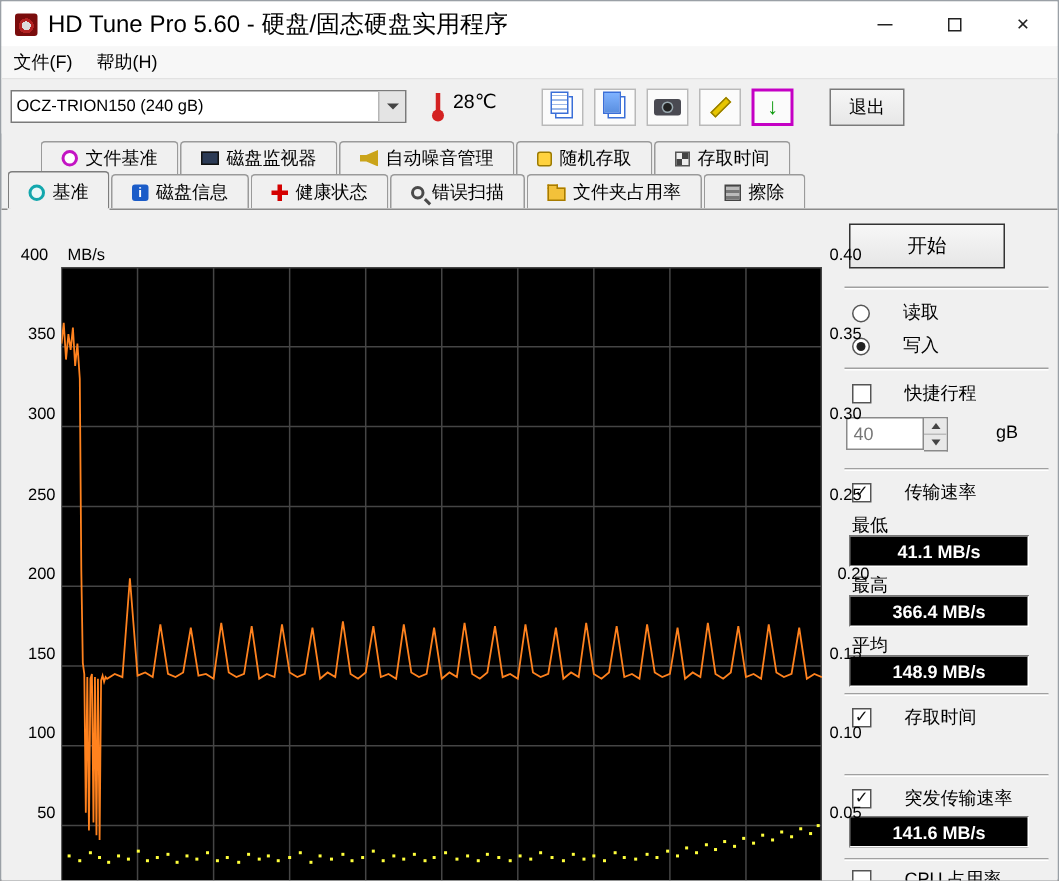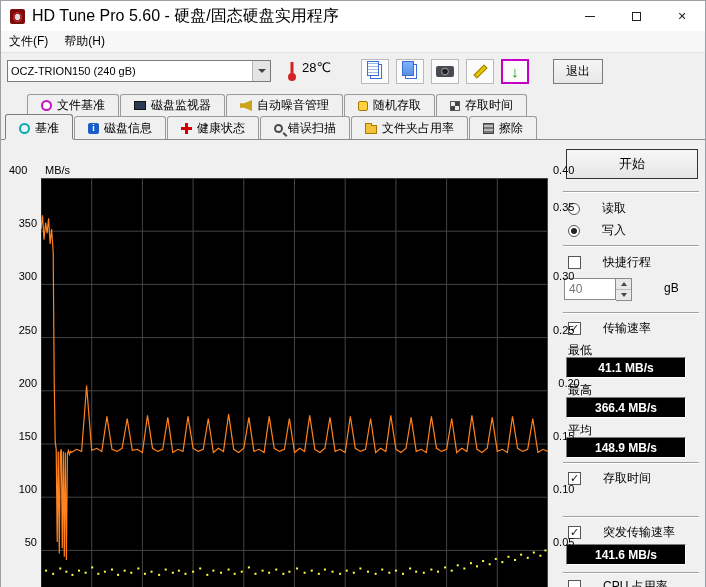--- a/index.html
+++ b/index.html
@@ -68,21 +68,21 @@
   .ti-folder::before{content:"";position:absolute;top:-3px;left:-1px;width:5px;height:2px;background:#f3c13a;border:1px solid #a77b00;border-bottom:none;}
   .ti-erase{width:11px;height:11px;border:1px solid #444;background:repeating-linear-gradient(0deg,#777 0 2px,#bbb 2px 4px);}
 
   
   .content{position:relative;height:450px;background:#f0f0f0;border-top:1px solid #8a8a8a;overflow:hidden;}
   #plot{position:absolute;left:40px;top:38px;background:#000;}
   .ytick{position:absolute;font-size:11px;height:13px;line-height:13px;}
   .unit-label{position:absolute;font-size:11px;height:13px;line-height:13px;}
 
   
-  .start-btn{position:absolute;left:565px;top:9px;width:132px;height:30px;box-sizing:border-box;
+  .start-btn{position:absolute;left:565px;top:9px;width:104px;height:30px;box-sizing:border-box;
              border:1px solid #333;background:linear-gradient(#f7f7f7,#e6e6e6);font-size:13px;
              font-family:inherit;display:flex;align-items:center;justify-content:center;}
   .sep{position:absolute;left:562px;width:136px;height:0;border-top:1px solid #a0a0a0;border-bottom:1px solid #fff;}
   .row{position:absolute;display:flex;align-items:center;gap:22px;font-size:12px;white-space:nowrap;}
   .radio{width:12px;height:12px;border:1px solid #555;border-radius:50%;background:#fff;position:relative;flex:none;box-sizing:border-box;}
   .radio.sel::after{content:"";position:absolute;inset:2px;background:#222;border-radius:50%;}
   .cb{width:13px;height:13px;border:1px solid #555;background:#fff;display:flex;align-items:center;justify-content:center;
       font-size:11px;font-weight:bold;color:#111;flex:none;box-sizing:border-box;line-height:1;}
   .side-label{position:absolute;left:567px;font-size:12px;}
   .lcd{position:absolute;left:565px;width:118px;height:19px;background:#000;color:#fff;font-size:12px;font-weight:bold;
@@ -362,30 +362,30 @@
       <span class="cb">✓</span>
       <span>突发传输速率</span>
     </div>
     <div class="lcd" style="top:404px">141.6 MB/s</div>
 
     <div class="sep" style="top:432px"></div>
     <div class="row" style="left:567px;top:438px">
       <span class="cb"></span>
       <span>CPU 占用率</span>
     </div>
-  <div class="ytick" style="left: 8px; top: 24px; width: 28px; text-align: left;">400</div>
+  <div class="ytick" style="left: 8px; top: 24px; width: 28px; text-align: center;">400</div>
       <div class="ytick" style="left: 8px; top: 77.2px; width: 28px; text-align: right;">350</div>
       <div class="ytick" style="left: 8px; top: 130.4px; width: 28px; text-align: right;">300</div>
       <div class="ytick" style="left: 8px; top: 183.6px; width: 28px; text-align: right;">250</div>
       <div class="ytick" style="left: 8px; top: 236.8px; width: 28px; text-align: right;">200</div>
       <div class="ytick" style="left: 8px; top: 290px; width: 28px; text-align: right;">150</div>
       <div class="ytick" style="left: 8px; top: 343.2px; width: 28px; text-align: right;">100</div>
       <div class="ytick" style="left: 8px; top: 396.4px; width: 28px; text-align: right;">50</div>
       <div class="ytick" style="left: 552px; top: 24px; width: 32px; text-align: left;">0.40</div>
-      <div class="ytick" style="left: 552px; top: 61px; width: 32px; text-align: left;">0.35</div>
+      <div class="ytick" style="left: 552px; top: 77px; width: 32px; text-align: left;">0.35</div>
       <div class="ytick" style="left: 552px; top: 130.4px; width: 32px; text-align: left;">0.30</div>
       <div class="ytick" style="left: 552px; top: 183.6px; width: 32px; text-align: left;">0.25</div>
       <div class="ytick" style="left: 552px; top: 236.8px; width: 32px; text-align: center;">0.20</div>
       <div class="ytick" style="left: 552px; top: 290px; width: 32px; text-align: left;">0.15</div>
       <div class="ytick" style="left: 552px; top: 343.2px; width: 32px; text-align: left;">0.10</div>
       <div class="ytick" style="left: 552px; top: 396.4px; width: 32px; text-align: left;">0.05</div>
     </div>
 
 </div>
 

